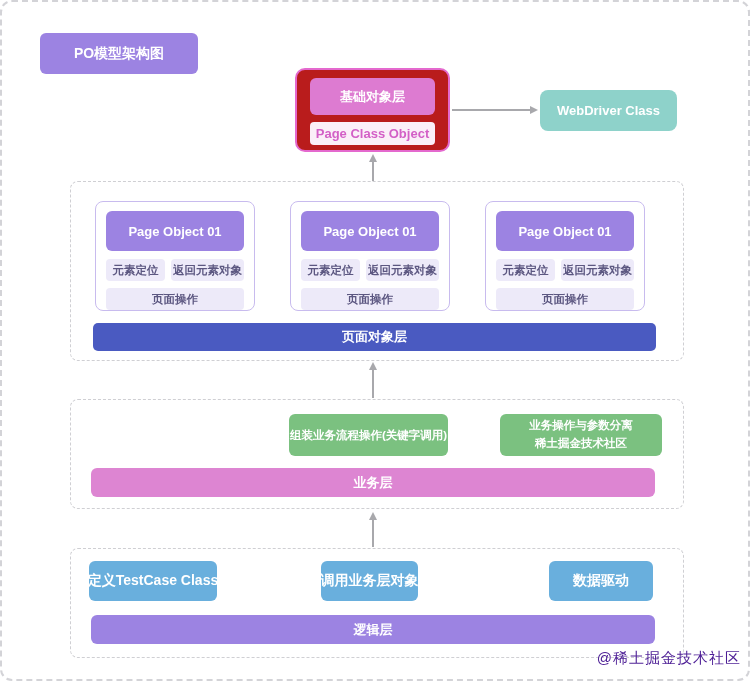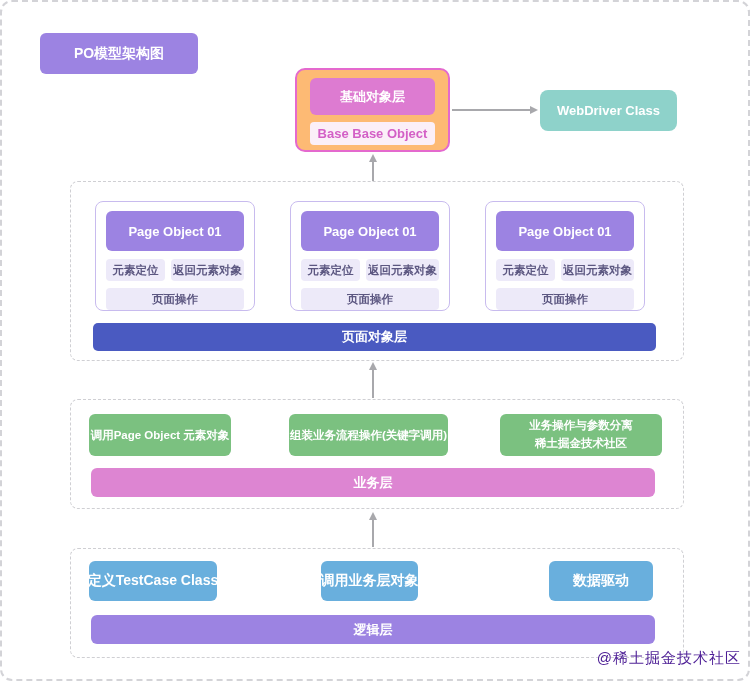--- a/index.html
+++ b/index.html
@@ -20,21 +20,21 @@
   
   .badge {
     position: absolute; left: 38px; top: 31px; width: 158px; height: 41px;
     background: #9c83e2; border-radius: 6px;
     color: #fff; font-size: 14px; font-weight: 700;
   }
 
   
   .base-container {
     position: absolute; left: 293px; top: 66px; width: 155px; height: 84px;
-    background: #fdba74; border: 2px solid #e469ce; border-radius: 10px;
+    background: #b91c1c; border: 2px solid #e469ce; border-radius: 10px;
     padding: 8px 13px;
   }
   .base-title {
     height: 37px; background: #dd7bd1; border-radius: 6px;
     color: #fff; font-size: 13px; font-weight: 700;
   }
   .base-subtitle {
     margin-top: 7px; height: 23px; background: #fbeff8; border-radius: 4px;
     color: #d35fc6; font-size: 13px; font-weight: 700;
   }
@@ -134,21 +134,21 @@
 </style>
 </head>
 <body>
 
 <div class="canvas">
 
   <div class="badge flexc">PO模型架构图</div>
 
   <div class="base-container">
     <div class="base-title flexc">基础对象层</div>
-    <div class="base-subtitle flexc">Base Base Object</div>
+    <div class="base-subtitle flexc">Page Class Object</div>
   </div>
 
   <div class="arrow-right"></div>
 
   <div class="webdriver flexc">WebDriver Class</div>
 
   <div class="arrow-up arrow-up-1"></div>
 
   <div class="layer layer-page">
     <div class="po-group po-group-1">
@@ -174,21 +174,20 @@
         <div class="chip chip-med flexc">返回元素对象</div>
       </div>
       <div class="chip chip-wide flexc">页面操作</div>
     </div>
     <div class="bar bar-page flexc">页面对象层</div>
   </div>
 
   <div class="arrow-up arrow-up-2"></div>
 
   <div class="layer layer-biz">
-    <div class="gbox gbox-1 flexc">调用Page Object 元素对象</div>
     <div class="gbox gbox-2 flexc">组装业务流程操作(关键字调用)</div>
     <div class="gbox gbox-3 flexc">
       <span>业务操作与参数分离</span>
       <span>稀土掘金技术社区</span>
     </div>
     <div class="bar bar-biz flexc">业务层</div>
   </div>
 
   <div class="arrow-up arrow-up-3"></div>
 

